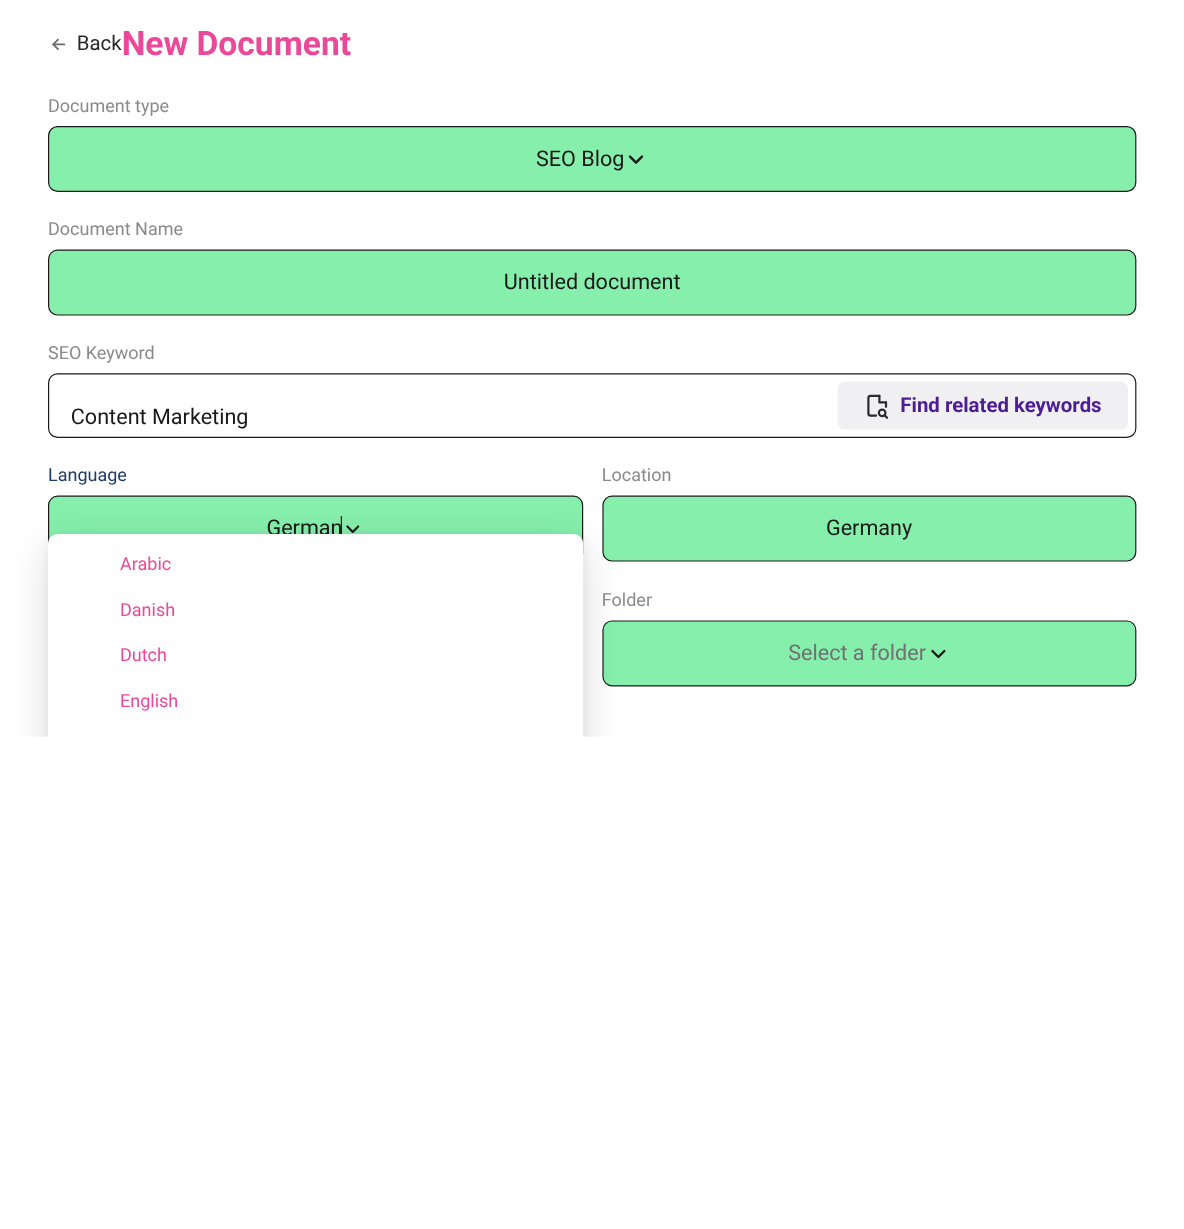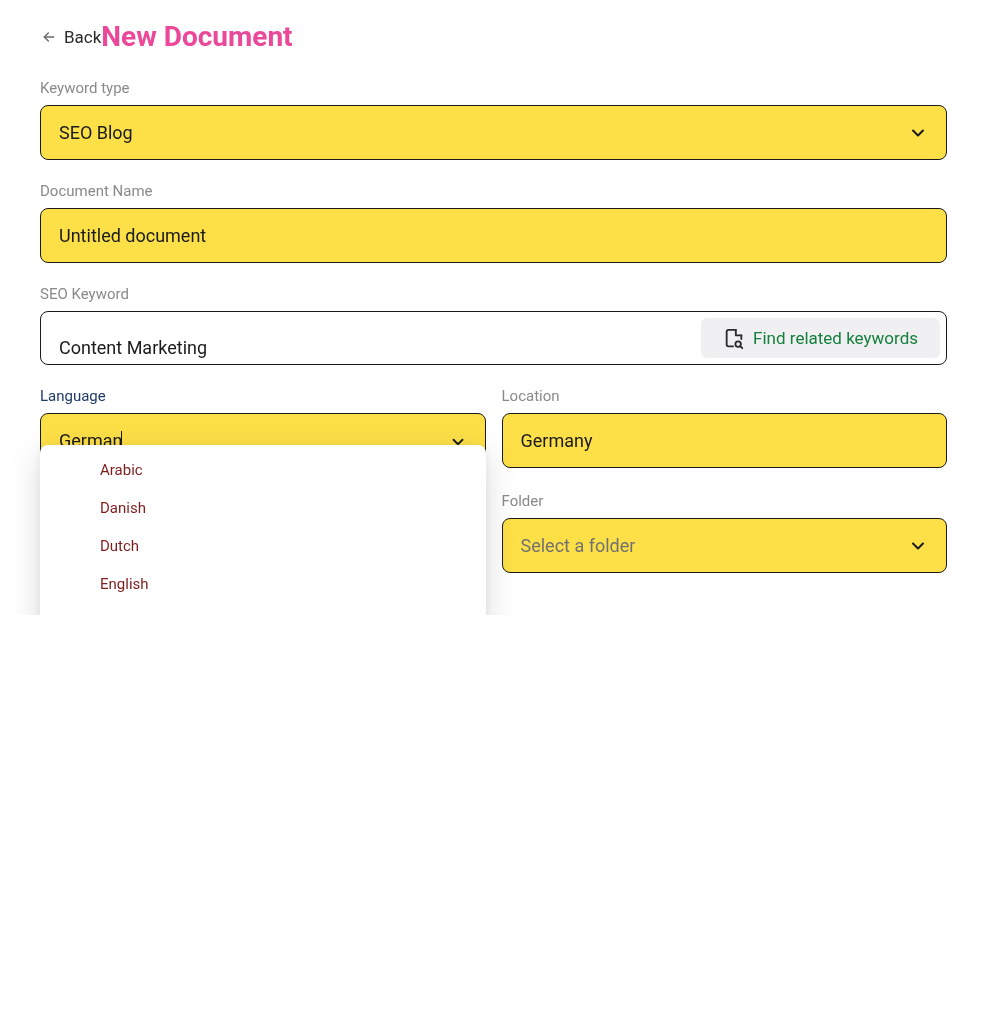--- a/index.html
+++ b/index.html
@@ -49,24 +49,24 @@
       gap: 16px;
     }
     .col { flex: 1; position: relative; }
     .input-box, .select-box {
       width: 100%;
       border: 1.5px solid #1a1a1a;
       border-radius: 8px;
       padding: 16px 18px;
       font-size: 18px;
       color: #1a1a1a;
-      background: #fde047;
-      display: flex;
-      align-items: center;
-      justify-content: space-between;
+      background: #86efac;
+      display: flex;
+      align-items: center;
+      justify-content: center;
       cursor: text;
       position: relative;
     }
     .select-box { cursor: pointer; }
     .select-box .chevron, .input-box .chevron {
       color: #1a1a1a;
       flex-shrink: 0;
     }
     .placeholder-txt { color: #717171; }
     .seo-wrapper {
@@ -83,23 +83,24 @@
       color: #1a1a1a;
     }
     .find-btn {
       display: flex;
       align-items: center;
       gap: 10px;
       background: #f0eff2;
       border-radius: 6px;
       padding: 10px 22px;
       font-size: 17px;
-      color: #15803d;
+      color: #4c1d95;
       cursor: pointer;
       flex-shrink: 0;
+      font-weight: bold;
     }
     .find-icon {
       width: 20px; height: 20px;
       color: #2b2b2b;
     }
     .dropdown {
       position: absolute;
       top: 58px;
       left: 0;
       right: 0;
@@ -107,21 +108,21 @@
       border-radius: 8px;
       box-shadow: 0 10px 34px rgba(0,0,0,0.14), 0 2px 8px rgba(0,0,0,0.06);
       padding: 6px 0;
       z-index: 10;
     }
     .dropdown-item {
       display: flex;
       align-items: center;
       padding: 10px 18px 10px 60px;
       font-size: 15px;
-      color: #7f1d1d;
+      color: #ec4899;
       cursor: pointer;
       position: relative;
     }
     .dropdown-item .check {
       position: absolute;
       left: 32px;
       top: 50%;
       transform: translateY(-50%);
       color: #1a1a1a;
       display: none;
@@ -146,21 +147,21 @@
           <line x1="19" y1="12" x2="5" y2="12"></line>
           <polyline points="11 18 5 12 11 6"></polyline>
         </svg>
     </span>
     <span>Back</span>
   </div>
   <h1 class="page-title">New Document</h1>
 </div>
 
 <div class="form-row">
-  <label class="field-label">Keyword type</label>
+  <label class="field-label">Document type</label>
   <div class="select-box">
     <span>SEO Blog</span>
     <span class="chevron">
       <svg width="20" height="20" viewBox="0 0 24 24" fill="none" stroke="currentColor" stroke-width="2.4" stroke-linecap="round" stroke-linejoin="round">
           <polyline points="6 9 12 15 18 9"></polyline>
         </svg>
     </span>
   </div>
 </div>
 

